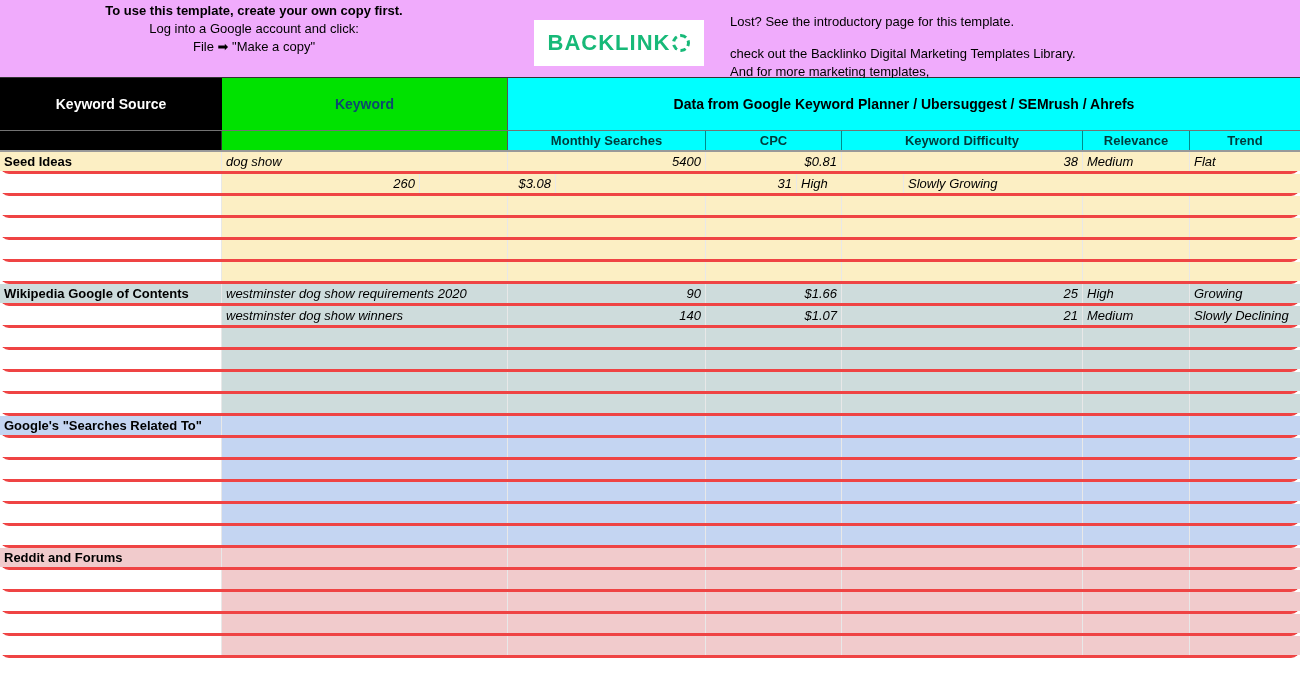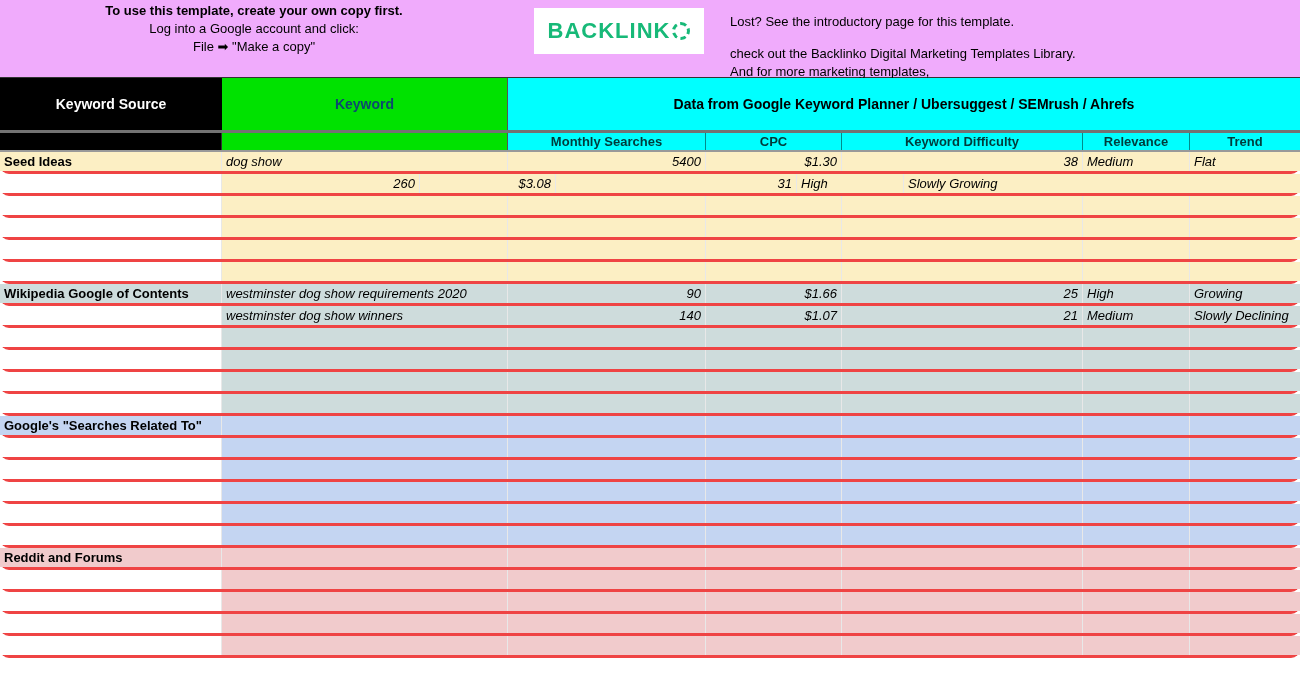--- a/index.html
+++ b/index.html
@@ -16,21 +16,21 @@
     text-align: center;
     padding-top: 2px;
     line-height: 1.4;
   }
   .banner-left .bold { font-weight: bold; }
   .banner-logo {
     width: 222px;
     display: flex;
     align-items: flex-start;
     justify-content: center;
-    padding-top: 8px;
+    padding-top: 20px;
   }
   .logo-box {
     background: white;
     padding: 10px 14px;
     font-weight: bold;
     color: #17b978;
     font-size: 22px;
     letter-spacing: 1px;
     display: flex;
     align-items: center;
@@ -81,21 +81,21 @@
     display: flex;
     align-items: center;
     justify-content: center;
     font-weight: bold;
     font-size: 14px;
   }
   
   .header-row2 {
     display: flex;
     height: 22px;
-    border-top: 3px solid #737373;
+    border-top: 1px solid #737373;
     border-bottom: 2px solid #999;
     text-align: center;
   }
   .header-row2 .ks {
     width: 222px;
     background: #000;
     border-right: 1px solid #333;
   }
   .header-row2 .kw {
     width: 286px;
@@ -176,21 +176,21 @@
   <div class="col c-kd">Keyword Difficulty</div>
   <div class="col c-rel">Relevance</div>
   <div class="col c-tr">Trend</div>
 </div>
 
 <div id="grid">
     <div class="data-row">
       <div class="cell src-cell bg-cream section-head">Seed Ideas</div>
       <div class="cell kw-cell bg-cream">dog show</div>
       <div class="cell ms-cell bg-cream">5400</div>
-      <div class="cell cpc-cell bg-cream">$1.30</div>
+      <div class="cell cpc-cell bg-cream">$0.81</div>
       <div class="cell kd-cell bg-cream">38</div>
       <div class="cell rel-cell bg-cream">Medium</div>
       <div class="cell tr-cell bg-cream">Flat</div>
     </div>
     <div class="data-row">
       <div class="cell src-cell"></div>
       <div class="cell ms-cell bg-cream">260</div>
       <div class="cell cpc-cell bg-cream">$3.08</div>
       <div class="cell kd-cell bg-cream">31</div>
       <div class="cell rel-cell bg-cream">High</div>

